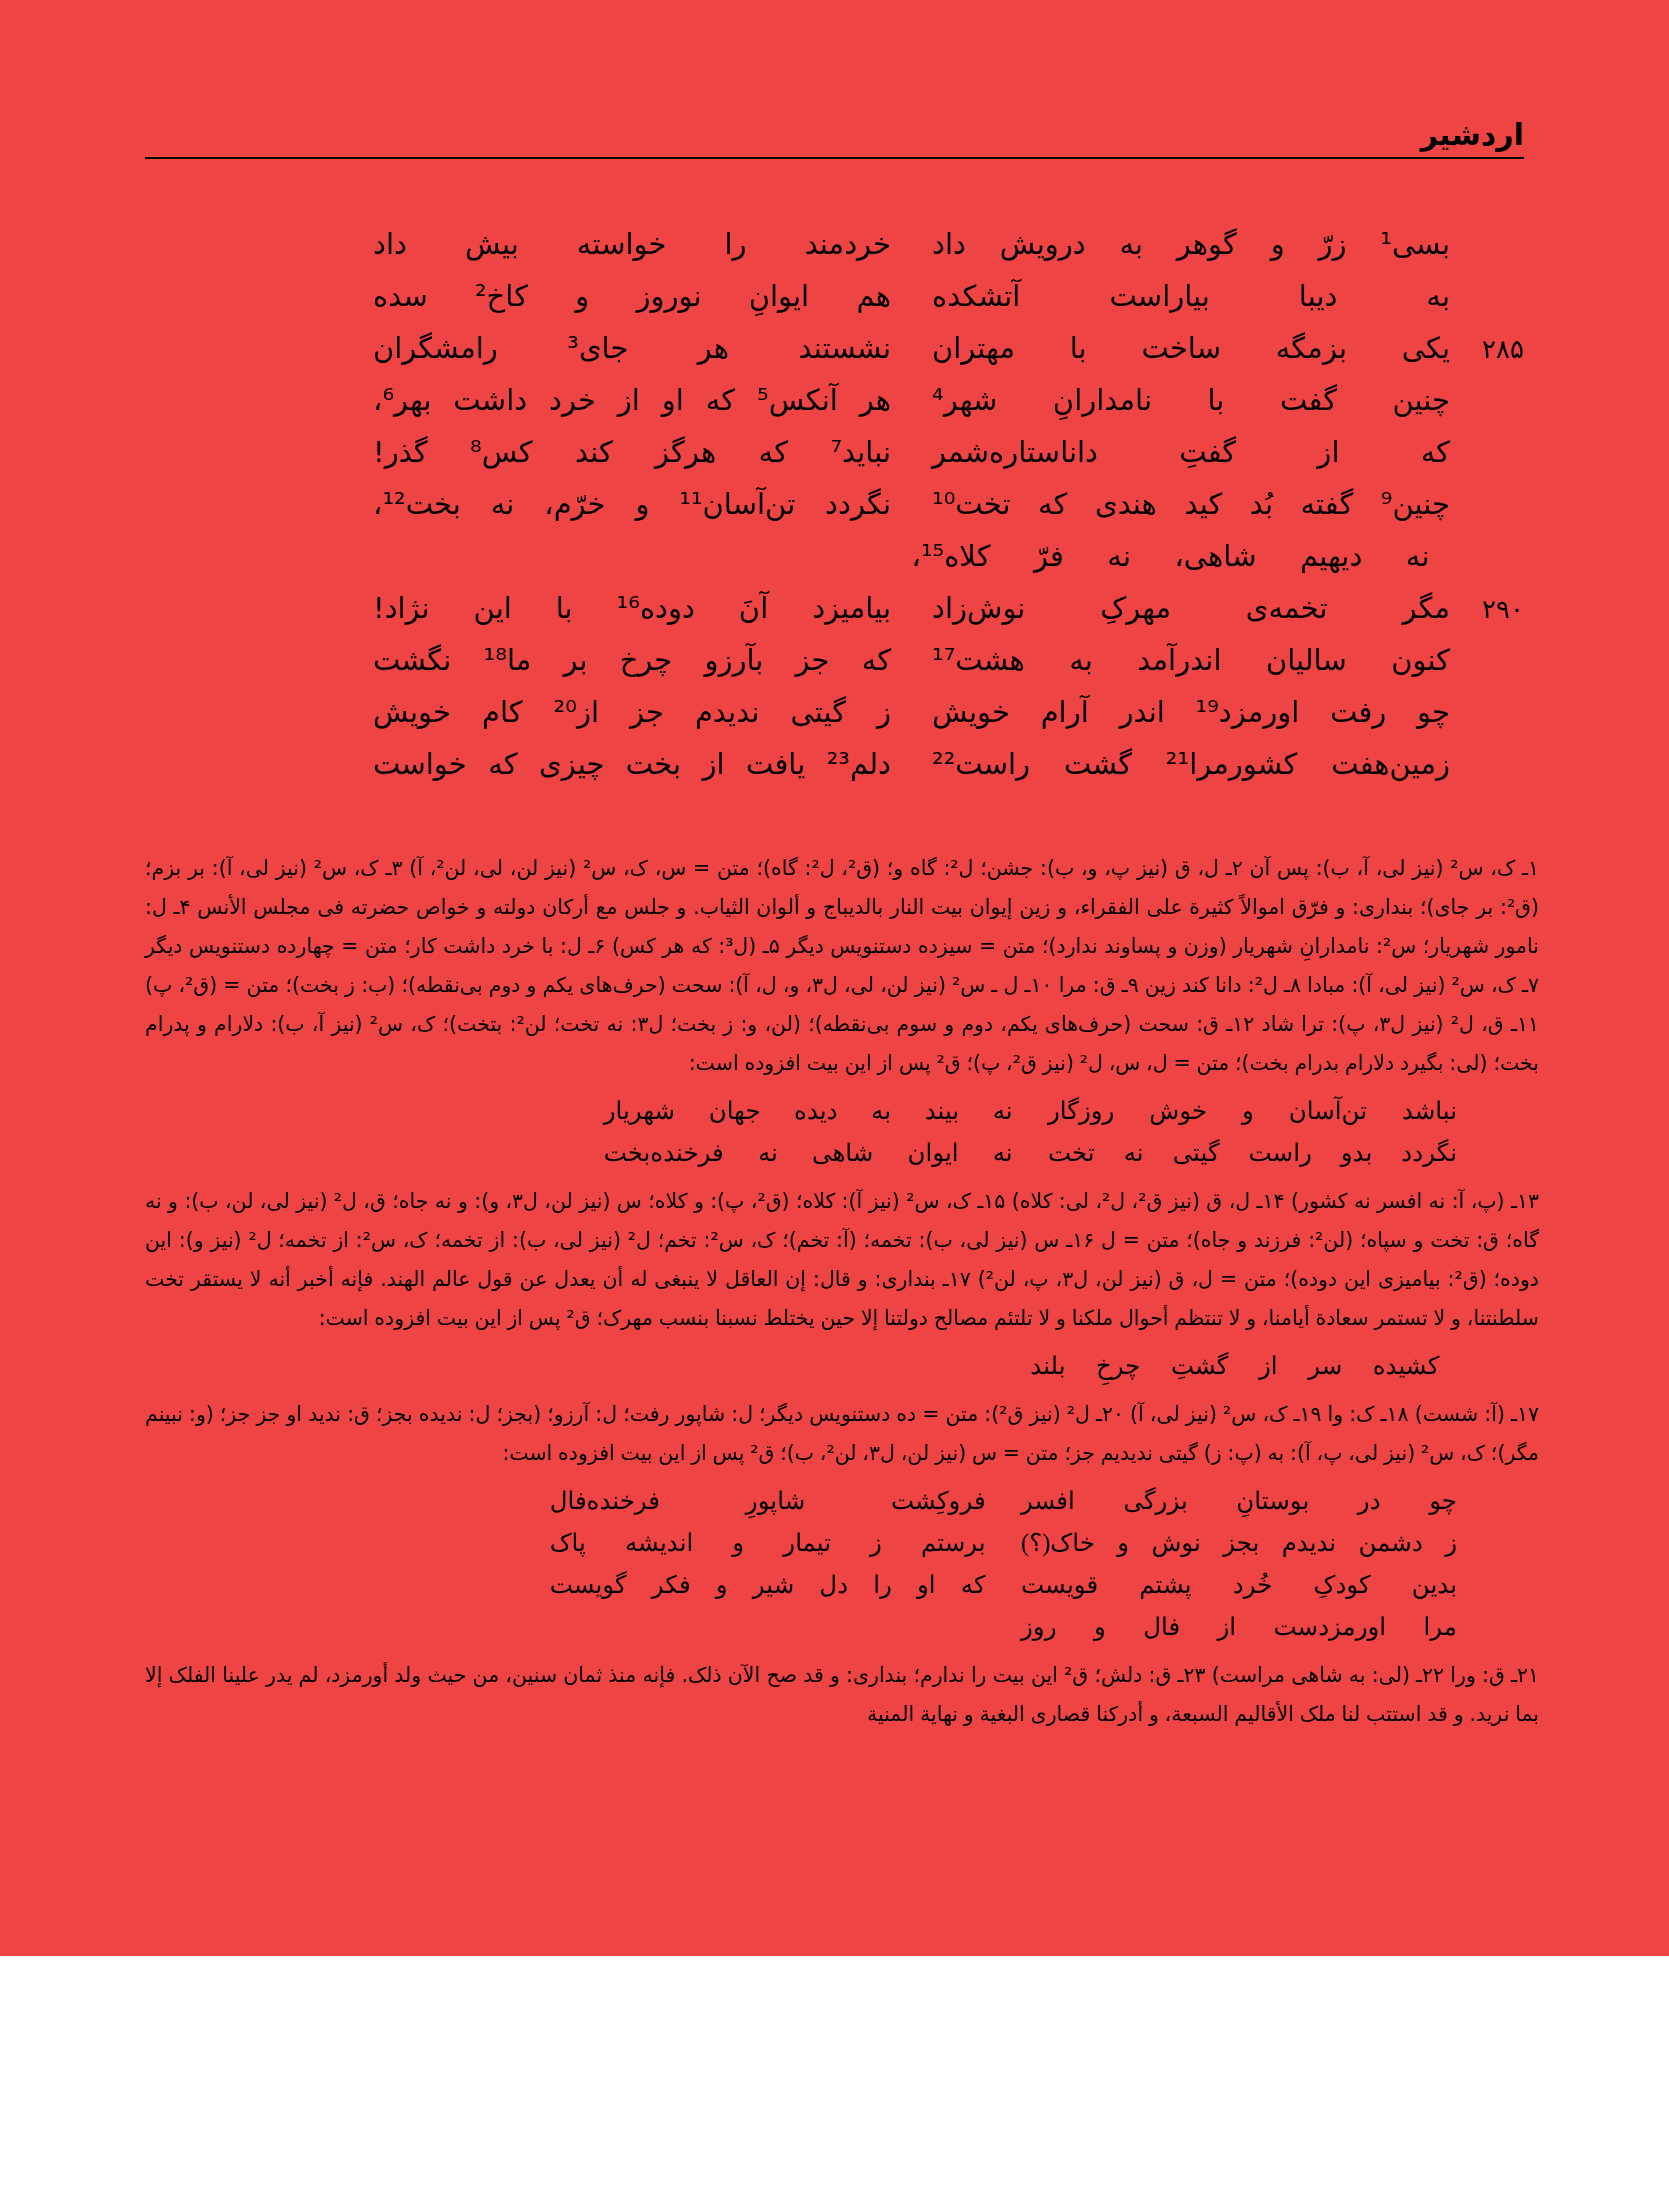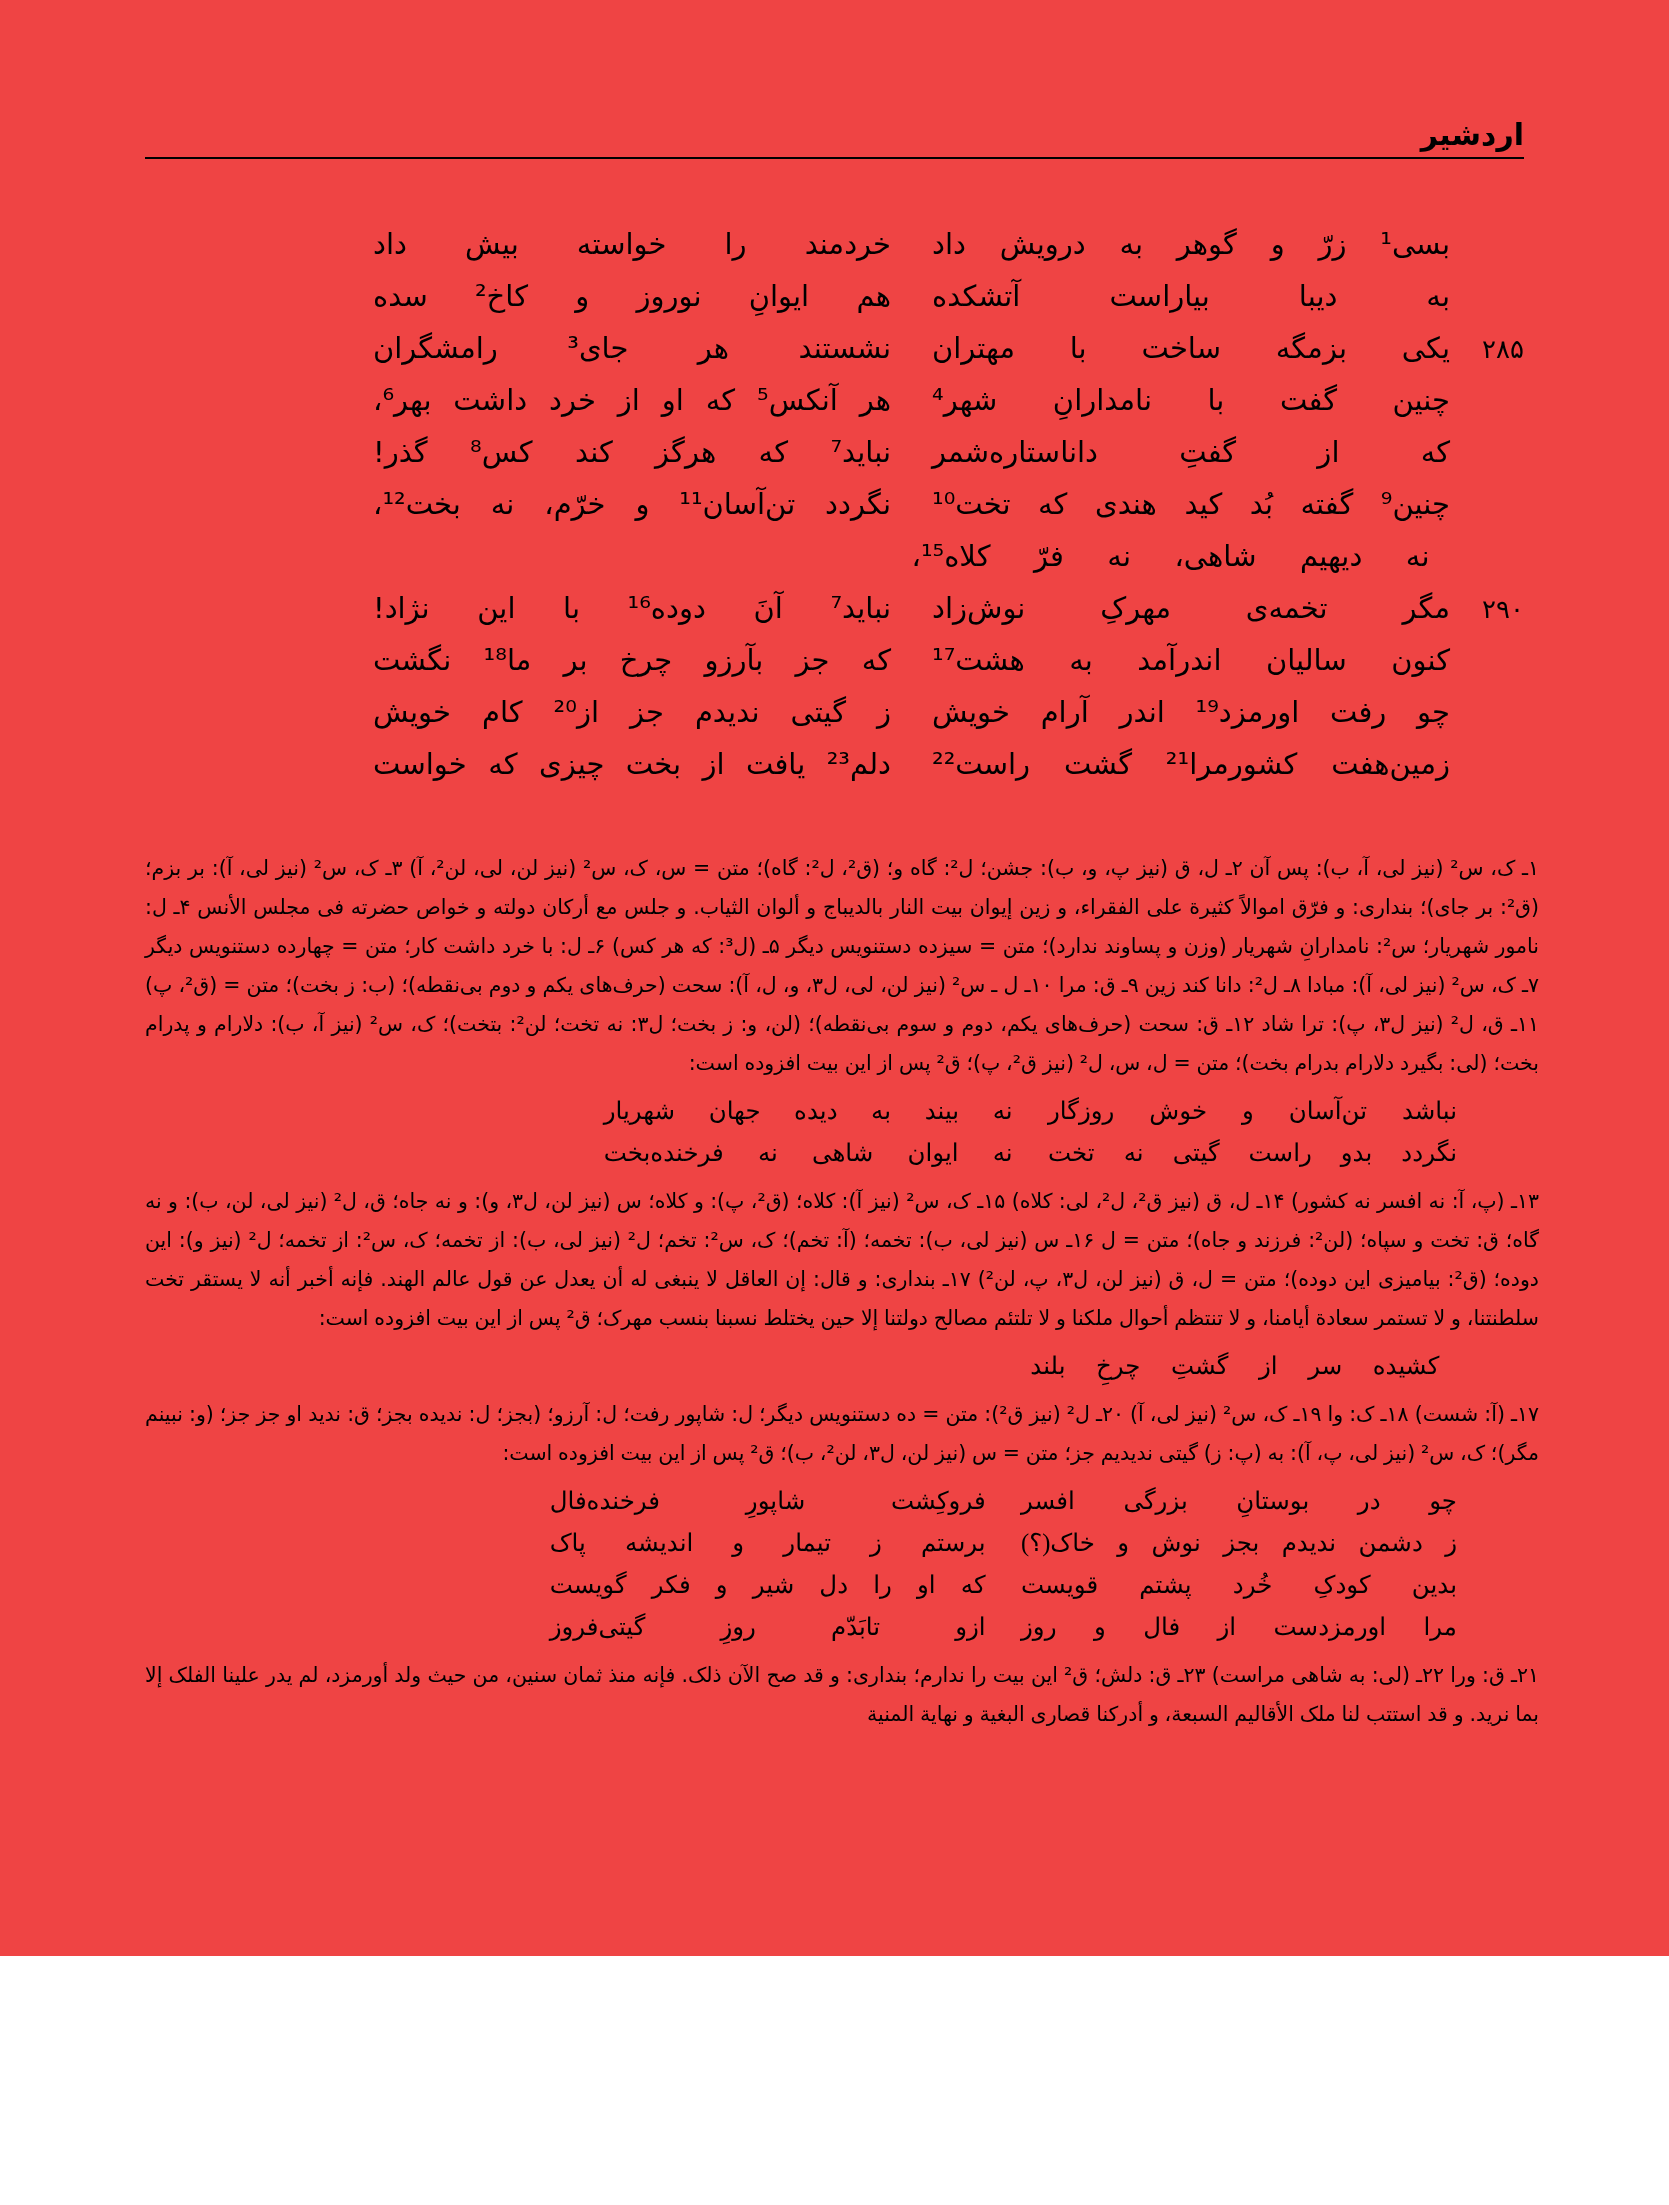--- a/index.html
+++ b/index.html
@@ -177,21 +177,21 @@
     </div>
 
     <div class="couplet">
       <div class="vnum"></div>
       <div class="hemi h2">نه دیهیم شاهی، نه فرّ کلاه¹⁵،</div>
     </div>
 
     <div class="couplet">
       <div class="vnum">۲۹۰</div>
       <div class="hemi h1">مگر تخمه‌ی مهرکِ نوش‌زاد</div>
-      <div class="hemi h2">نباید⁷ آنَ دوده¹⁶ با این نژاد!</div>
+      <div class="hemi h2">بیامیزد آنَ دوده¹⁶ با این نژاد!</div>
     </div>
 
     <div class="couplet">
       <div class="vnum"></div>
       <div class="hemi h1">کنون سالیان اندرآمد به هشت¹⁷</div>
       <div class="hemi h2">که جز بآرزو چرخ بر ما¹⁸ نگشت</div>
     </div>
 
     <div class="couplet">
       <div class="vnum"></div>
@@ -247,21 +247,20 @@
         <div class="inset-hemi ih2">برستم ز تیمار و اندیشه پاک</div>
       </div>
       <div class="inset-line">
         <div class="inset-pad"></div>
         <div class="inset-hemi ih1">بدین کودکِ خُرد پشتم قویست</div>
         <div class="inset-hemi ih2">که او را دل شیر و فکر گویست</div>
       </div>
       <div class="inset-line">
         <div class="inset-pad"></div>
         <div class="inset-hemi ih1">مرا اورمزدست از فال و روز</div>
-        <div class="inset-hemi ih2">ازو تابَدّم روزِ گیتی‌فروز</div>
       </div>
     </div>
 
     <p class="note-para">۲۱ـ ق: ورا  ۲۲ـ (لی: به شاهی مراست)  ۲۳ـ ق: دلش؛ ق² این بیت را ندارم؛ بنداری: و قد صح الآن ذلک. فإنه منذ ثمان سنین، من حیث ولد أورمزد، لم یدر علینا الفلک إلا بما نرید. و قد استتب لنا ملک الأقالیم السبعة، و أدرکنا قصاری البغیة و نهایة المنیة</p>
 
   </div>
 
   <div class="folio">۲۱۳</div>
 
 </div>

